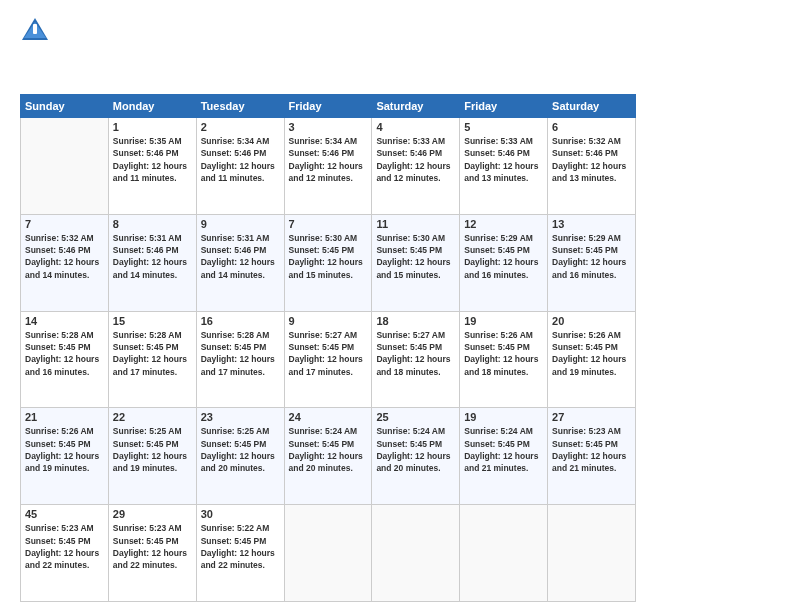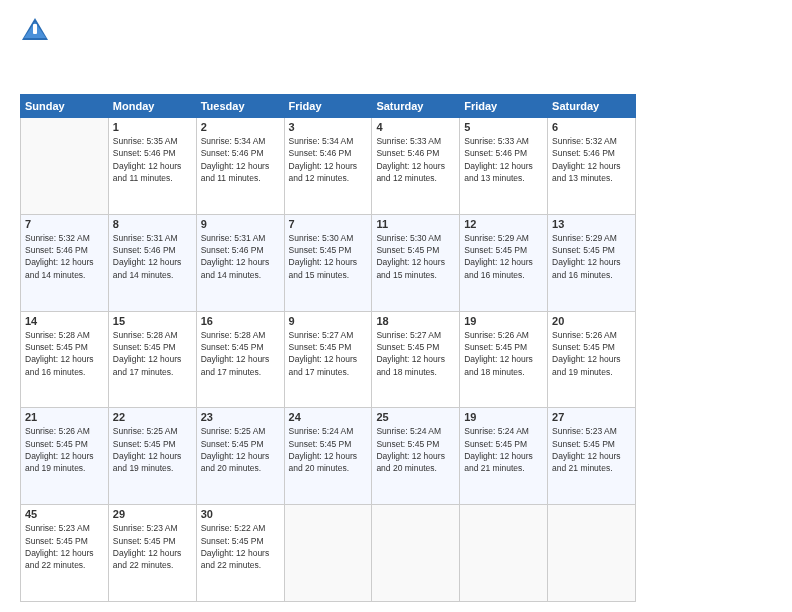--- a/index.html
+++ b/index.html
@@ -94,20 +94,21 @@
       font-size: 11px;
       font-weight: bold;
       color: #333;
       display: block;
       margin-bottom: 2px;
     }
     .day-info {
       font-size: 8.5px;
       color: #333;
       line-height: 1.45;
+      font-weight: bold;
     }
     .empty-cell {
       background: #f9f9f9 !important;
     }
   </style>
 </head>
 <body>
 
 <div class="page">
   <div class="header">

